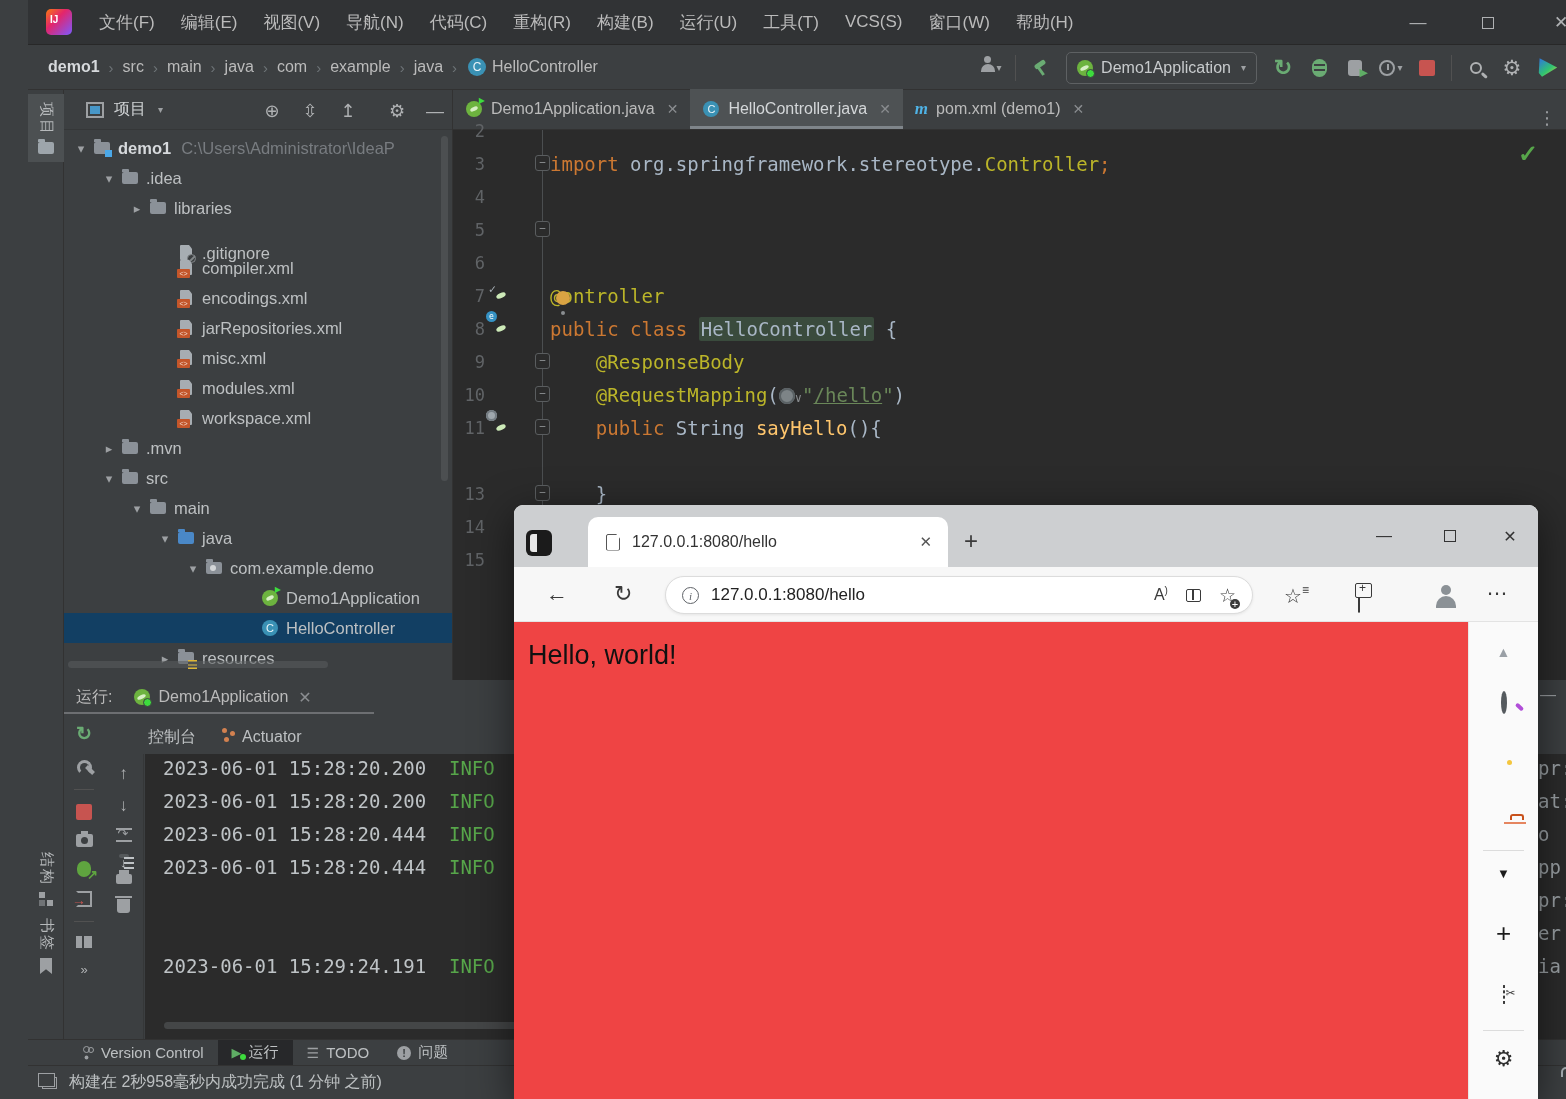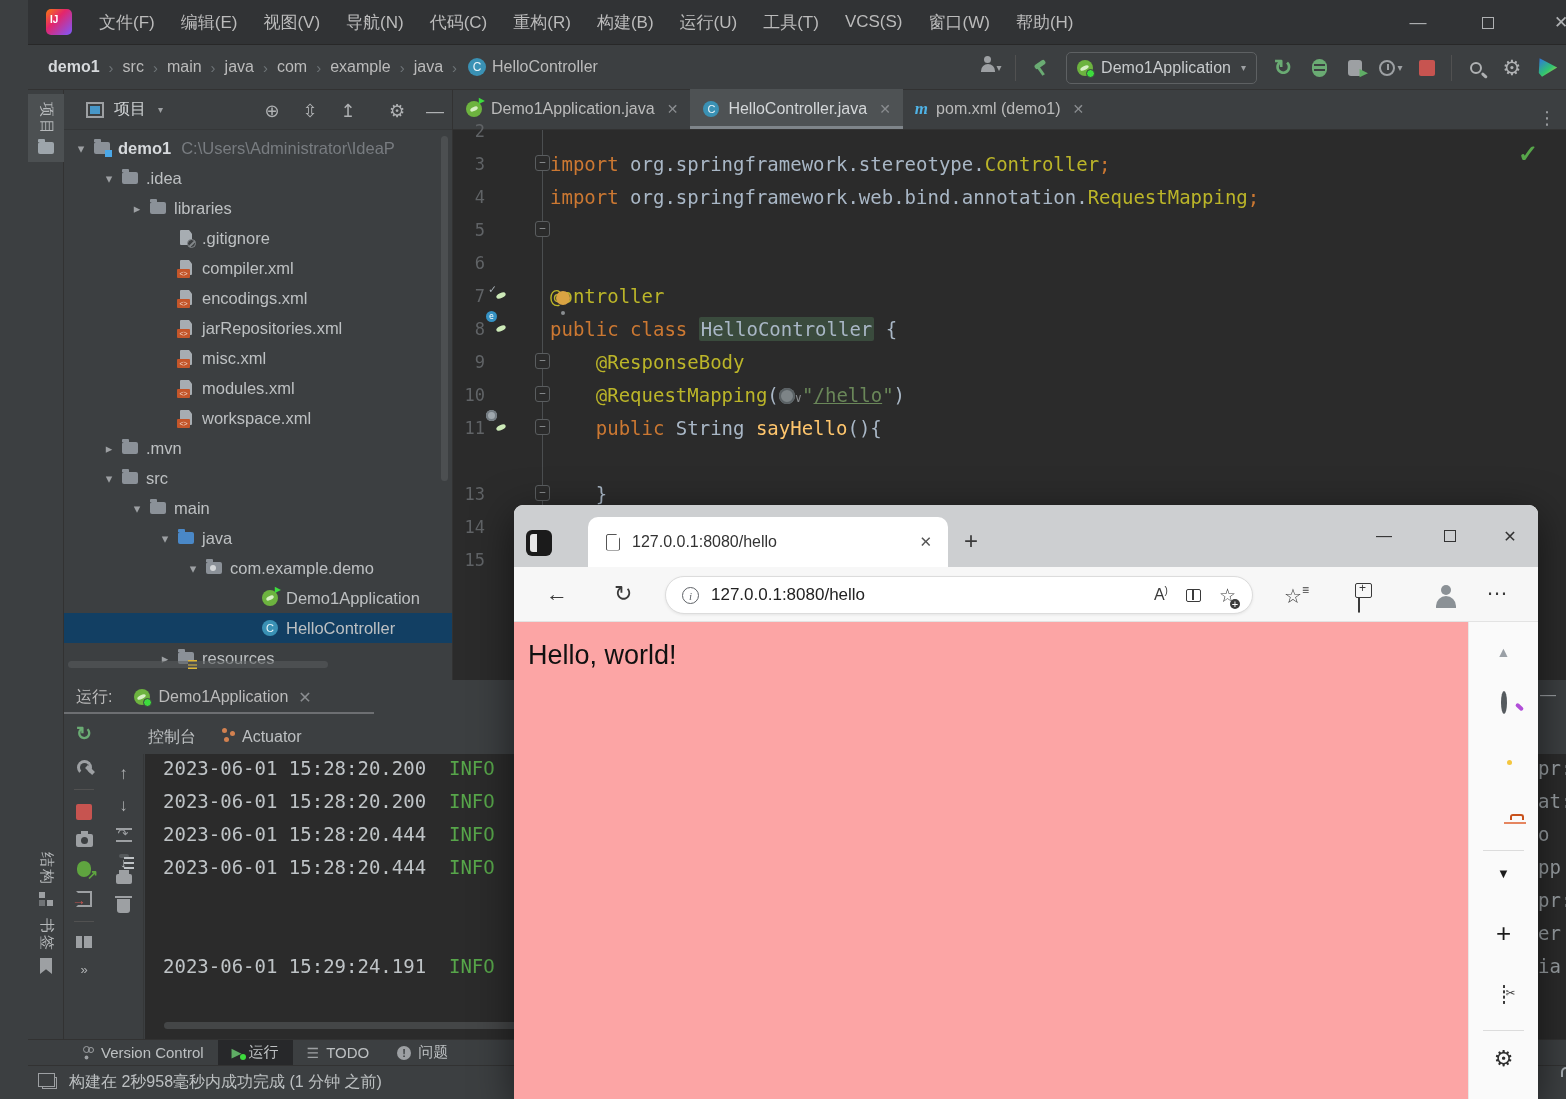--- a/index.html
+++ b/index.html
@@ -205,21 +205,21 @@
   .star { font-size:19px; color:#3a3a3a; position:relative; }
   .star-plus::after { content:"+"; position:absolute; right:-4px; bottom:-2px; font-size:11px; background:#3a3a3a; color:#fff; border-radius:50%; width:10px; height:10px; line-height:10px; text-align:center; }
   .star-list::after { content:"≡"; position:absolute; right:-7px; top:-2px; font-size:12px; }
   .coll-ic { width:15px; height:13px; border:1.6px solid #3a3a3a; border-radius:2px; position:relative; background:#f7f7f7; }
   .coll-ic::before { content:""; position:absolute; left:-4px; top:-4px; width:15px; height:13px; border:1.6px solid #3a3a3a; border-radius:2px; background:#f7f7f7; }
   .coll-ic::after { content:"+"; position:absolute; left:0px; top:-6px; font-size:12px; }
   .avatar { width:28px; height:28px; border-radius:50%; background:#c9cdd1; position:relative; overflow:hidden; }
   .avatar::before { content:""; position:absolute; left:9px; top:5px; width:10px; height:10px; border-radius:50%; background:#8b9196; }
   .avatar::after { content:""; position:absolute; left:4px; top:16px; width:20px; height:12px; border-radius:10px 10px 0 0; background:#8b9196; }
   .avatar-dot { position:absolute; right:-1px; top:-2px; width:9px; height:9px; border-radius:50%; background:#e23b3b; border:1.5px solid #f7f7f7; }
-  #b-content { position:absolute; left:0; top:117px; right:70px; bottom:0; background:#fca5a5; }
+  #b-content { position:absolute; left:0; top:117px; right:70px; bottom:0; background:#ef4444; }
   #hello-text { position:absolute; left:14px; top:18px; font-size:27px; color:#111; font-family:"Liberation Sans",sans-serif; }
   #b-sidebar { position:absolute; right:0; top:117px; width:70px; bottom:0; background:#fafafa; border-left:1px solid #e8e8e8; }
   .sb-ic { position:absolute; left:50%; transform:translateX(-50%); }
   .sb-divider { position:absolute; left:14px; right:14px; height:1px; background:#dcdcdc; }
   .mag2 { width:14px; height:14px; border:3px solid #555a5e; border-radius:50%; position:relative; }
   .mag2::after { content:""; position:absolute; left:11px; top:11px; width:9px; height:4px; background:#b14fd8; transform:rotate(42deg); border-radius:2px; }
   .tag-ic { width:17px; height:17px; background:#4a63e7; border-radius:3px 3px 3px 10px; transform:rotate(45deg); position:relative; }
   .tag-ic::after { content:""; position:absolute; left:3px; top:3px; width:5px; height:5px; border-radius:50%; background:#f4c63e; }
   .toolbox-ic { width:22px; height:14px; background:#c8511b; border-radius:2px; position:relative; }
   .toolbox-ic::before { content:""; position:absolute; left:6px; top:-4px; width:10px; height:4px; border:2px solid #c8511b; border-bottom:none; border-radius:3px 3px 0 0; }
@@ -361,21 +361,21 @@
           </span>
           <span>.idea</span>
         </div>
         <div class="tree-row" style="top: 103px; padding-left: 64px;">
           <span class="chev">▸</span>
           <span class="t-ic">
             <span class="fold-b"></span>
           </span>
           <span>libraries</span>
         </div>
-        <div class="tree-row" style="top: 133px; padding-left: 92px;">
+        <div class="tree-row" style="top: 148px; padding-left: 92px;">
           <span class="chev"></span>
           <span class="t-ic">
             <span class="file-b"></span>
             <span class="badge-ign"></span>
           </span>
           <span>.gitignore</span>
         </div>
         <div class="tree-row" style="top: 163px; padding-left: 92px;">
           <span class="chev"></span>
           <span class="t-ic">
@@ -516,21 +516,20 @@
           <span class="lnum">2</span>
           <span class="ctext"></span>
         </div>
         <div class="cline" style="top: 17px;">
           <span class="lnum">3</span>
           <span class="fold-m" style="top: 8px;">−</span>
           <span class="ctext"><span class="kw">import </span><span class="id">org.springframework.stereotype.</span><span class="ann">Controller</span><span class="kw">;</span></span>
         </div>
         <div class="cline" style="top: 50px;">
           <span class="lnum">4</span>
-          <span class="ctext"><span class="kw">import </span><span class="id">org.springframework.web.bind.annotation.</span><span class="ann">RequestMapping</span><span class="kw">;</span></span>
         </div>
         <div class="cline" style="top: 83px;">
           <span class="lnum">5</span>
           <span class="fold-m" style="top: 8px;">−</span>
         </div>
         <div class="cline" style="top: 116px;">
           <span class="lnum">6</span>
           <span class="ctext"></span>
         </div>
         <div class="cline" style="top: 149px;">

